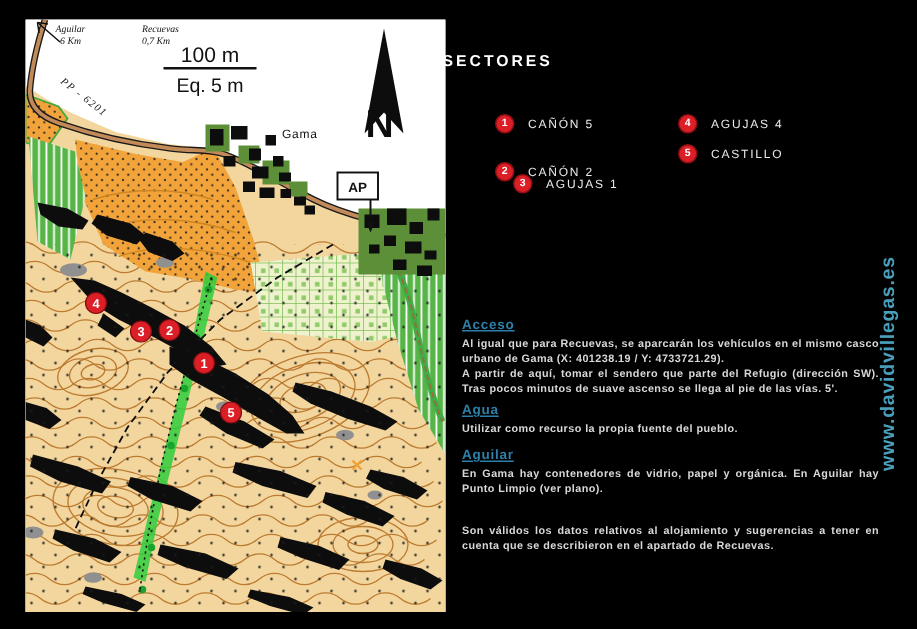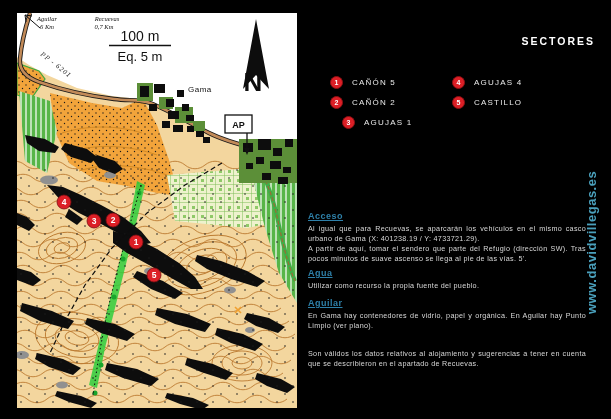--- a/index.html
+++ b/index.html
@@ -6,40 +6,40 @@
   body{
     width:611px;height:419px;background:#000;overflow:hidden;position:relative;
     font-family:"Liberation Sans",sans-serif;
   }
   
   .map-wrap{position:absolute;left:17px;top:13px;width:280px;height:395px;background:#fff;}
   .map-wrap svg{display:block;}
 
   
   .sectores-title{
-    position:absolute;left:295px;top:35px;width:300px;text-align:right;
+    position:absolute;left:295px;top:35px;width:300px;text-align:left;
     color:#fff;font-size:10.5px;font-weight:bold;letter-spacing:2px;
   }
   .legend-item{position:absolute;display:flex;align-items:center;gap:9px;}
   .legend-circle{
     width:13px;height:13px;border-radius:50%;background:#DC1F26;border:1px solid #8F1014;
     box-sizing:border-box;display:flex;align-items:center;justify-content:center;
     color:#fff;font-size:7px;font-weight:bold;flex:0 0 auto;
   }
   .legend-label{color:#E9E9E9;font-size:8px;letter-spacing:1.2px;}
-  .li-1{left:330px;top:76px;} .li-2{left:330px;top:96px;} .li-3{left:342px;top:116px;}
+  .li-1{left:330px;top:76px;} .li-2{left:330px;top:108px;} .li-3{left:342px;top:116px;}
   .li-4{left:452px;top:76px;} .li-5{left:452px;top:96px;}
 
   .txt-section{position:absolute;left:308px;width:278px;}
   .txt-section h3{
     margin:0 0 3px 0;color:#2E80A9;font-size:9px;font-weight:bold;letter-spacing:.5px;text-decoration:underline;
   }
   .txt-section p, .footer-note{
     margin:0;color:#D8D8D8;font-size:7.2px;line-height:10px;letter-spacing:.3px;
-    text-align:justify;white-space:pre-line;
+    text-align:justify;white-space:pre-line;font-weight:bold;
   }
   .sec-acceso{top:211px;} .sec-agua{top:268px;} .sec-basura{top:298px;}
   .footer-note{position:absolute;left:308px;top:349px;width:278px;}
 
   .watermark{
     position:absolute;left:584px;top:100px;height:214px;
     writing-mode:vertical-rl;transform:rotate(180deg);
     color:#4AA0BC;font-size:13px;font-weight:bold;letter-spacing:.5px;
     display:flex;align-items:center;
   }

